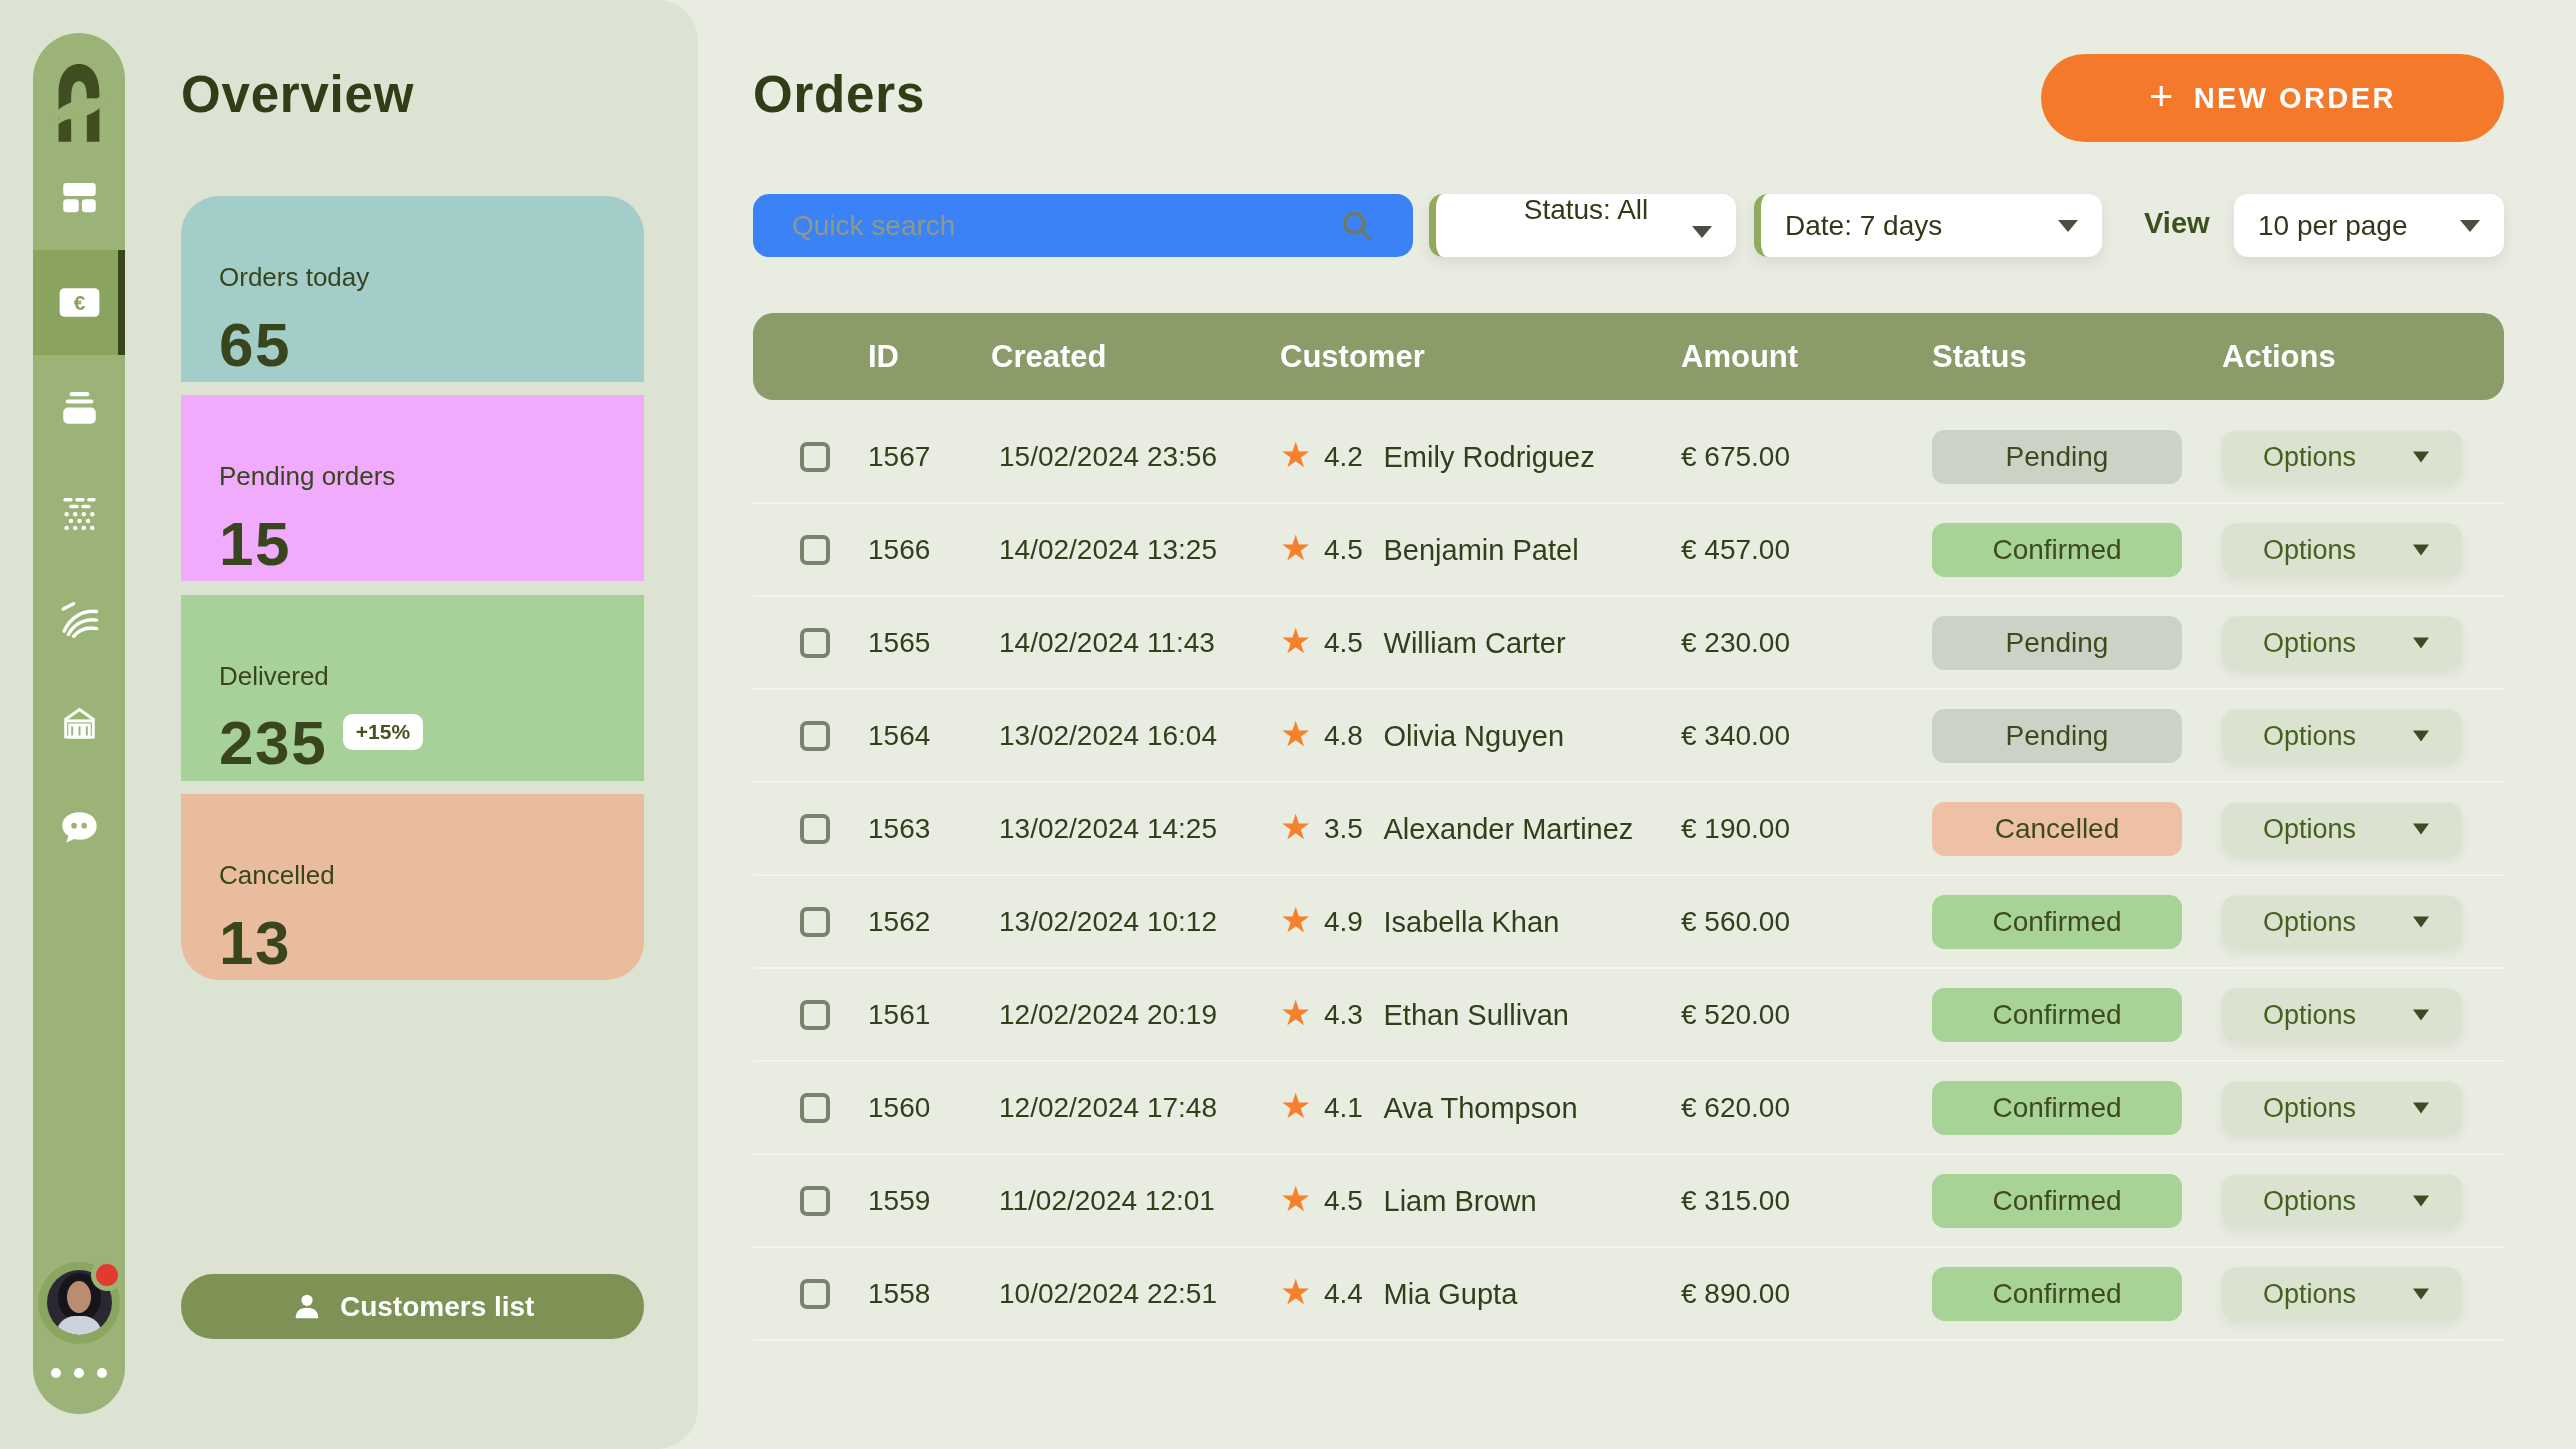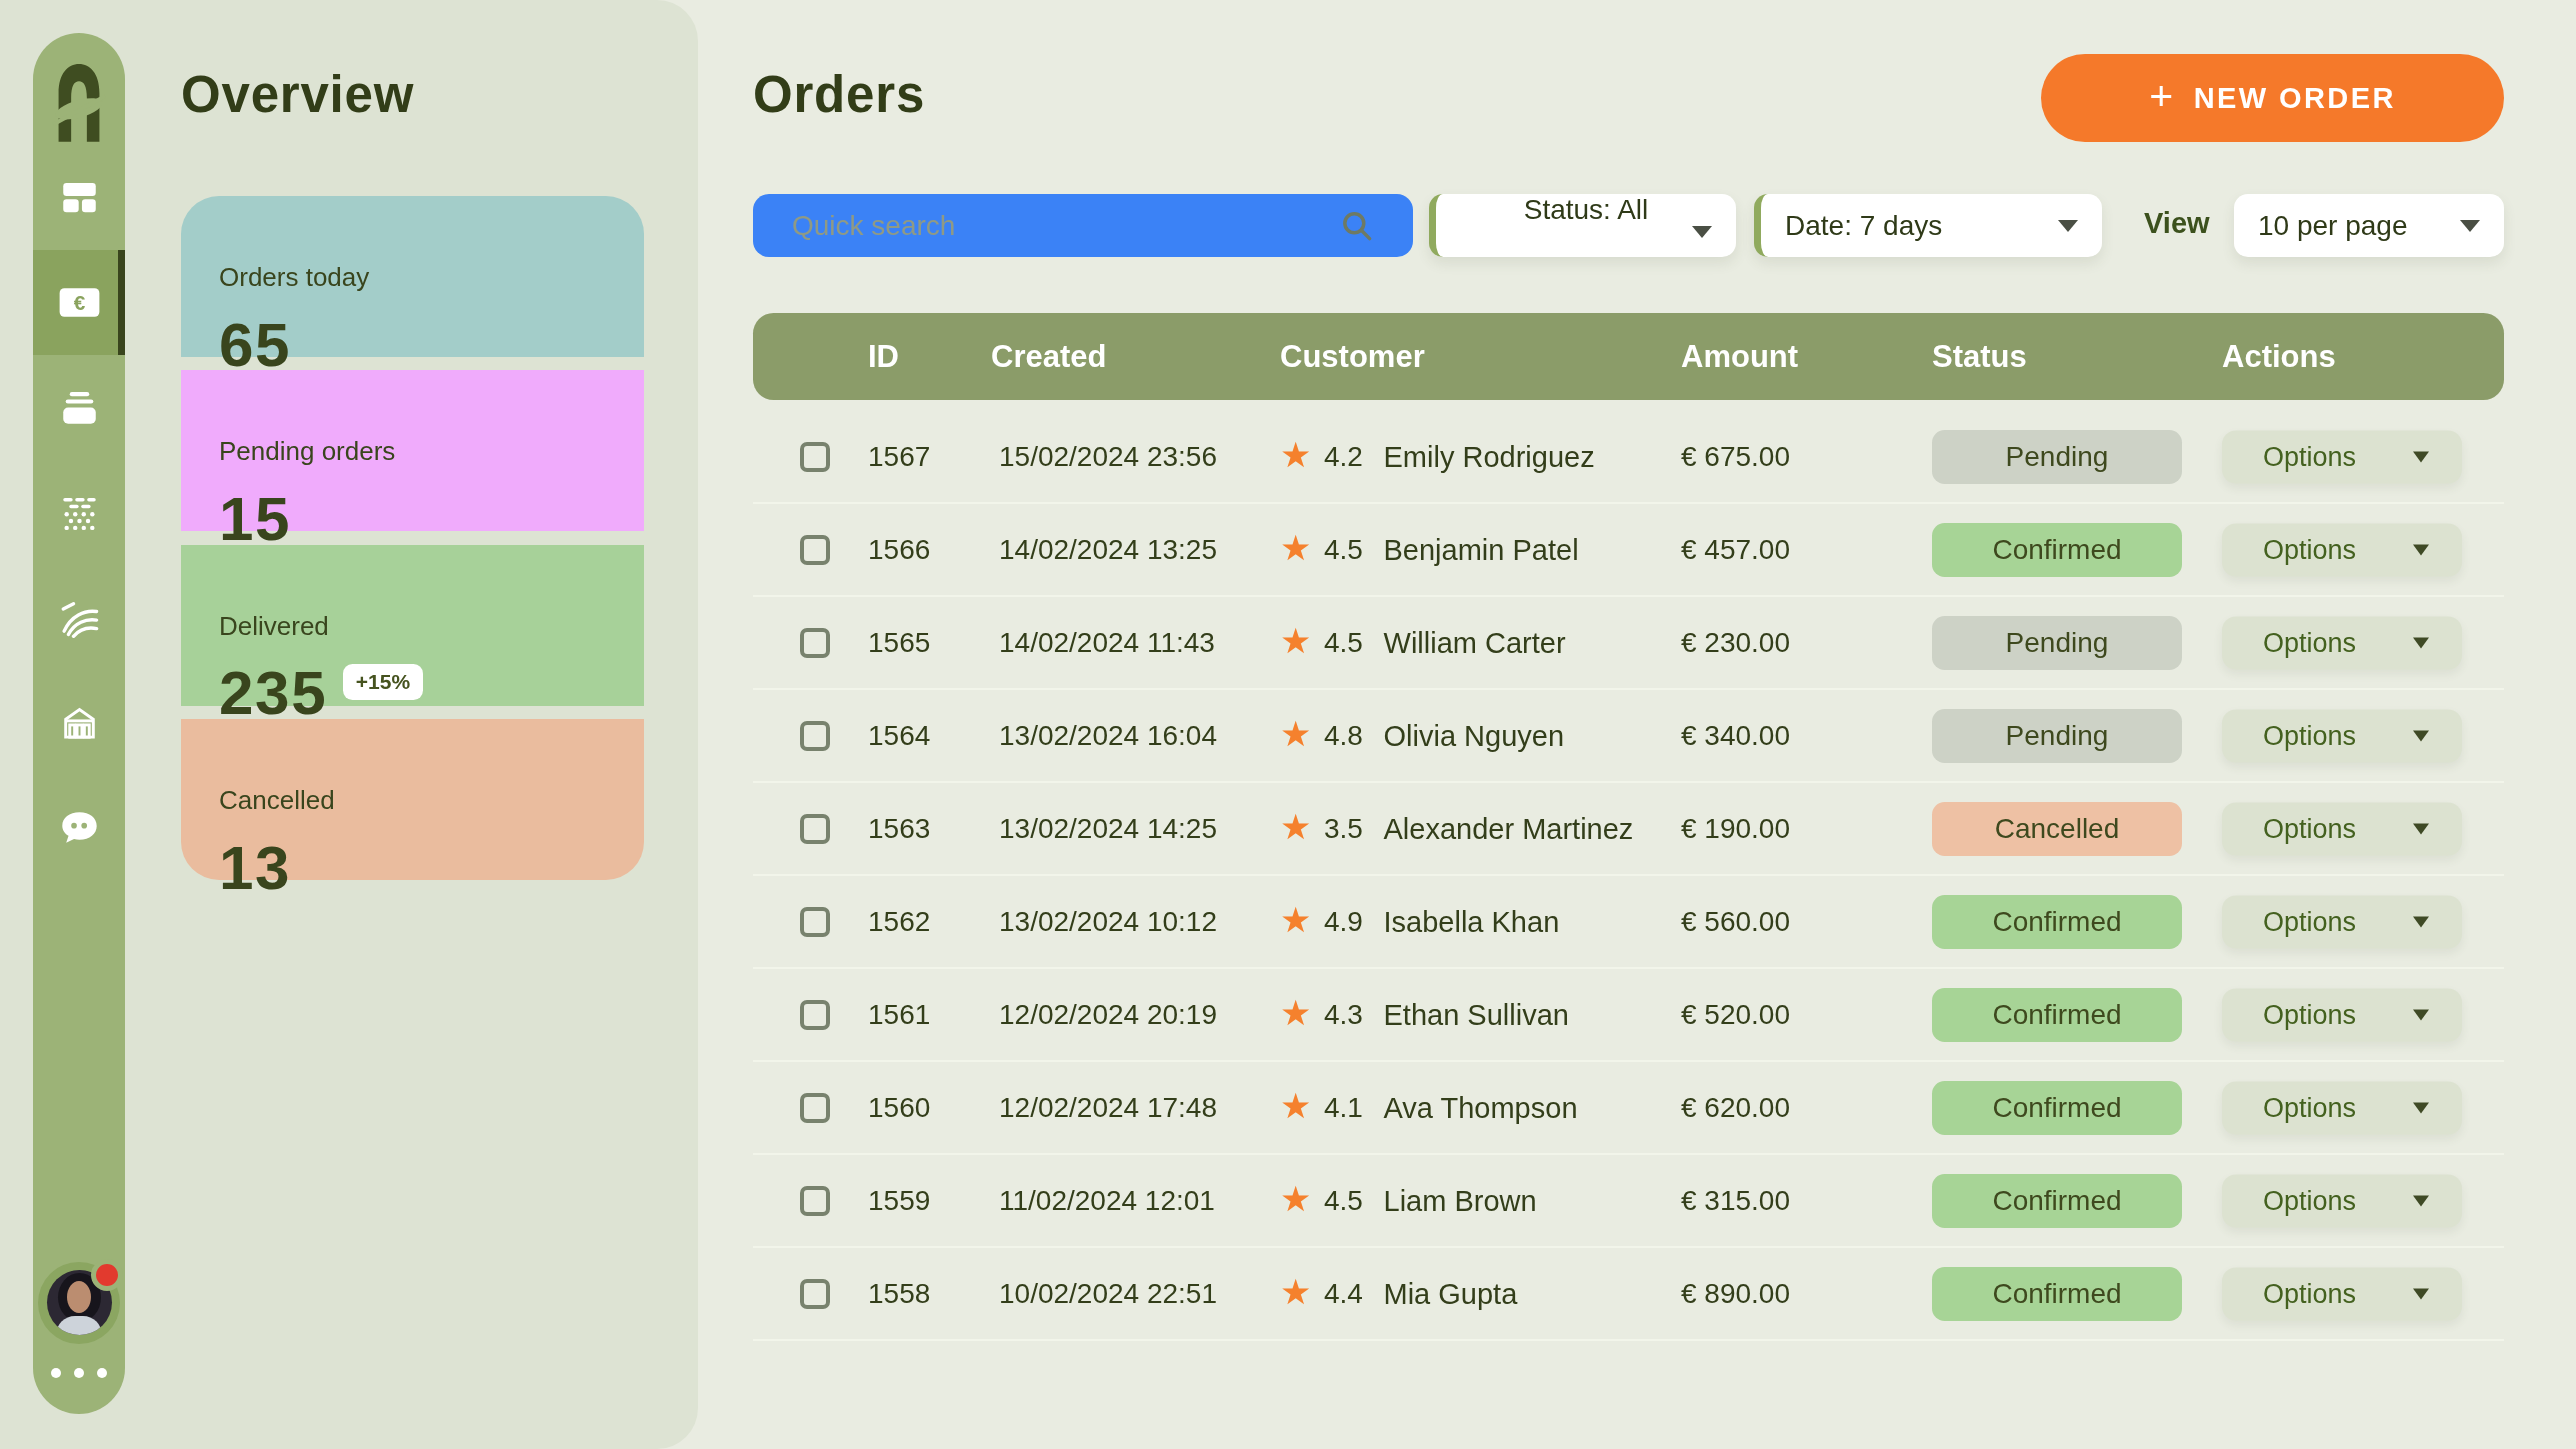--- a/index.html
+++ b/index.html
@@ -4,21 +4,21 @@
 <style>
   *{margin:0;padding:0;box-sizing:border-box;font-family:"Liberation Sans",sans-serif;}
   html,body{width:2576px;height:1449px;}
   body{position:relative;overflow:hidden;background:#e9ece1;color:#333e1a;}
 
   
   .overview-panel{position:absolute;left:0;top:0;width:698px;height:1449px;
     background:#dde3d3;border-radius:0 41px 41px 0;}
   .overview-title{position:absolute;left:181px;top:65px;font-size:51px;font-weight:bold;color:#323d18;letter-spacing:0.8px;}
   .cards{position:absolute;left:181px;top:196px;width:463px;}
-  .card{width:463px;height:161px;margin-bottom:13.4px;padding:66px 0 0 38px;}
+  .card{width:463px;height:186px;margin-bottom:13.4px;padding:66px 0 0 38px;}
   .card.first{border-radius:38px 38px 0 0;}
   .card.last{border-radius:0 0 38px 38px;margin-bottom:0;}
   .card-label{font-size:26px;color:#39451d;}
   .card-valrow{display:flex;align-items:flex-start;margin-top:20.5px;}
   .card-value{font-size:62px;font-weight:bold;color:#39451d;line-height:1;letter-spacing:1.6px;}
   .card-badge{margin:1.6px 0 0 16px;background:#ffffff;border-radius:9.5px;padding:6.3px 12.6px;
     font-size:21px;font-weight:bold;color:#46531f;}
   .customers-btn{position:absolute;left:181px;top:1274px;width:463px;height:65px;border:none;
     background:#7d9254;border-radius:32px;display:flex;align-items:center;justify-content:center;
     gap:17.4px;color:#ffffff;font-size:28px;font-weight:bold;cursor:pointer;}
@@ -115,20 +115,27 @@
       </div>
     </div>
     <div class="card last" style="background: rgb(234, 188, 158);">
       <div class="card-label">Cancelled</div>
       <div class="card-valrow">
           <div class="card-value">13</div>
         </div>
     </div>
   </div>
 
+  <button class="customers-btn">
+    <svg width="32" height="32" viewBox="0 0 24 24">
+      <circle cx="12" cy="7" r="4.2" fill="#ffffff"></circle>
+      <path d="M3.5,20.5 Q3.5,12.5 12,12.5 Q20.5,12.5 20.5,20.5 Z" fill="#ffffff"></path>
+    </svg>
+    <span>Customers list</span>
+  </button>
 </section>
 
 <aside class="sidebar">
   <svg class="logo" width="62" height="88" viewBox="0 0 78 112">
     <path fill="#3f4d21" d="M13 108 V46 C13 21 25 9 39 9 C53 9 65 21 65 46 V108 H49 V52 C49 37 45 31 39 31 C33 31 29 37 29 52 V108 Z"></path>
     <g transform="rotate(-16 39 66)">
       <ellipse cx="39" cy="66" rx="31" ry="11" fill="#9cb377"></ellipse>
     </g>
     <path d="M6 86 L72 50" stroke="#9cb377" stroke-width="5" fill="none"></path>
   </svg>

